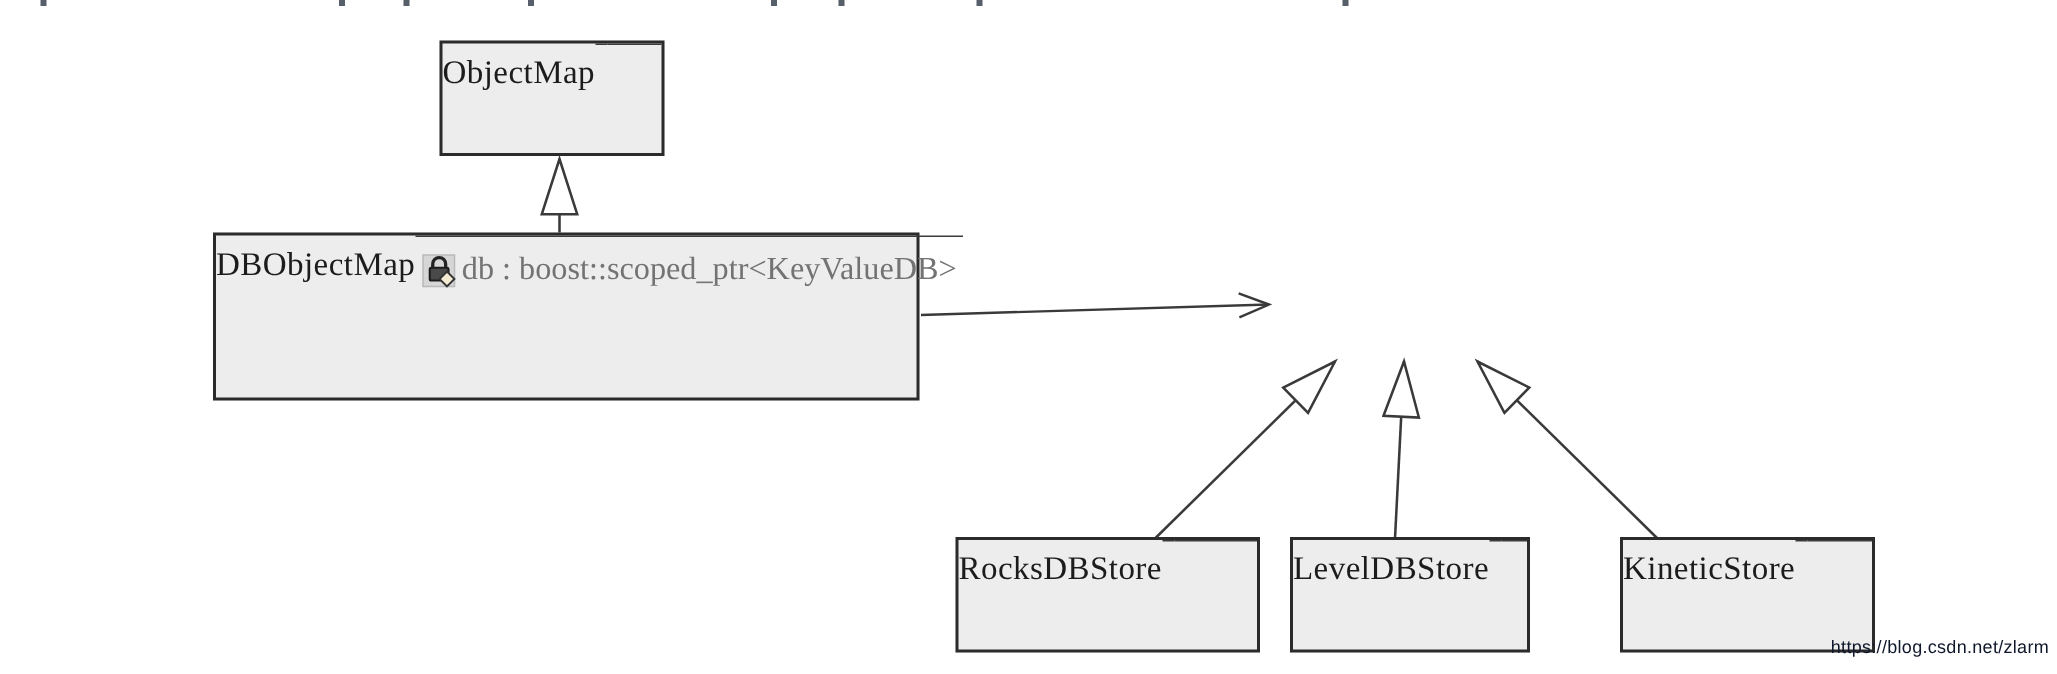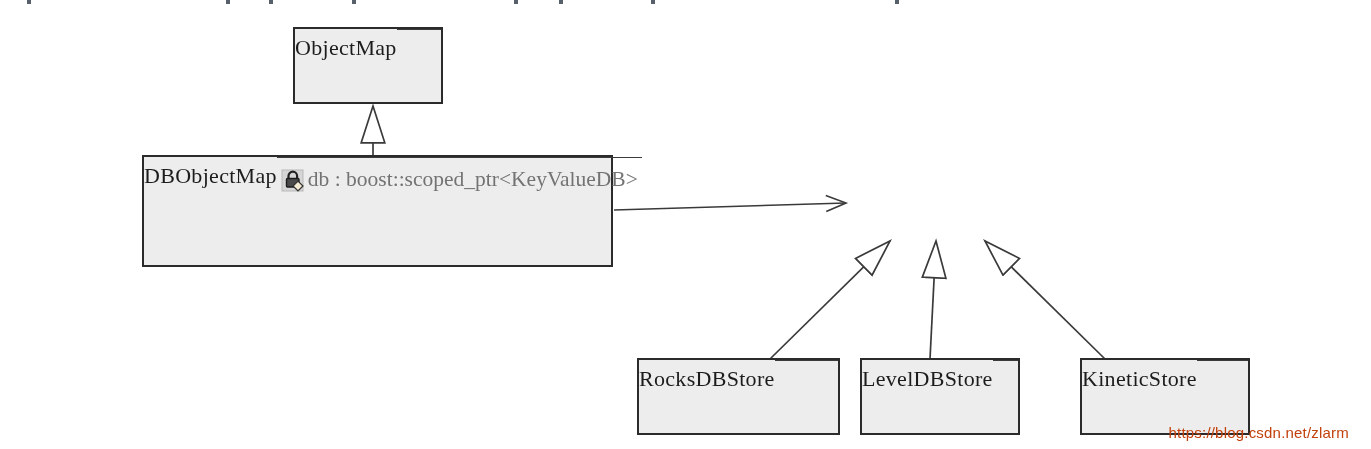--- a/index.html
+++ b/index.html
@@ -35,25 +35,25 @@
   }
   .uml-ops{
     box-sizing:border-box;
     border-top:1.5px solid #3b3b3b;
     flex:1;
   }
   .attr-row{display:flex;align-items:center;gap:3px;}
   .lock-icon{flex:0 0 auto;display:block;}
   .watermark{
     position:absolute;
-    top:424px;right:22px;
+    top:424px;right:5px;
     z-index:5;
     font-family:"Liberation Sans", sans-serif;
-    font-size:15px;
-    color:#c2410c;
+    font-size:12px;
+    color:#0f172a;
     letter-spacing:0.2px;
   }
   .speck{
     position:absolute;top:0;width:4px;height:4px;
     background:#3a4350;z-index:3;opacity:0.85;
   }
   
   #cls-objectmap   {left:293px;top:27px;width:150px;height:77px;}
   #cls-objectmap   .uml-title{height:38px;}
   #cls-objectmap   .uml-attrs{height:15px;}

